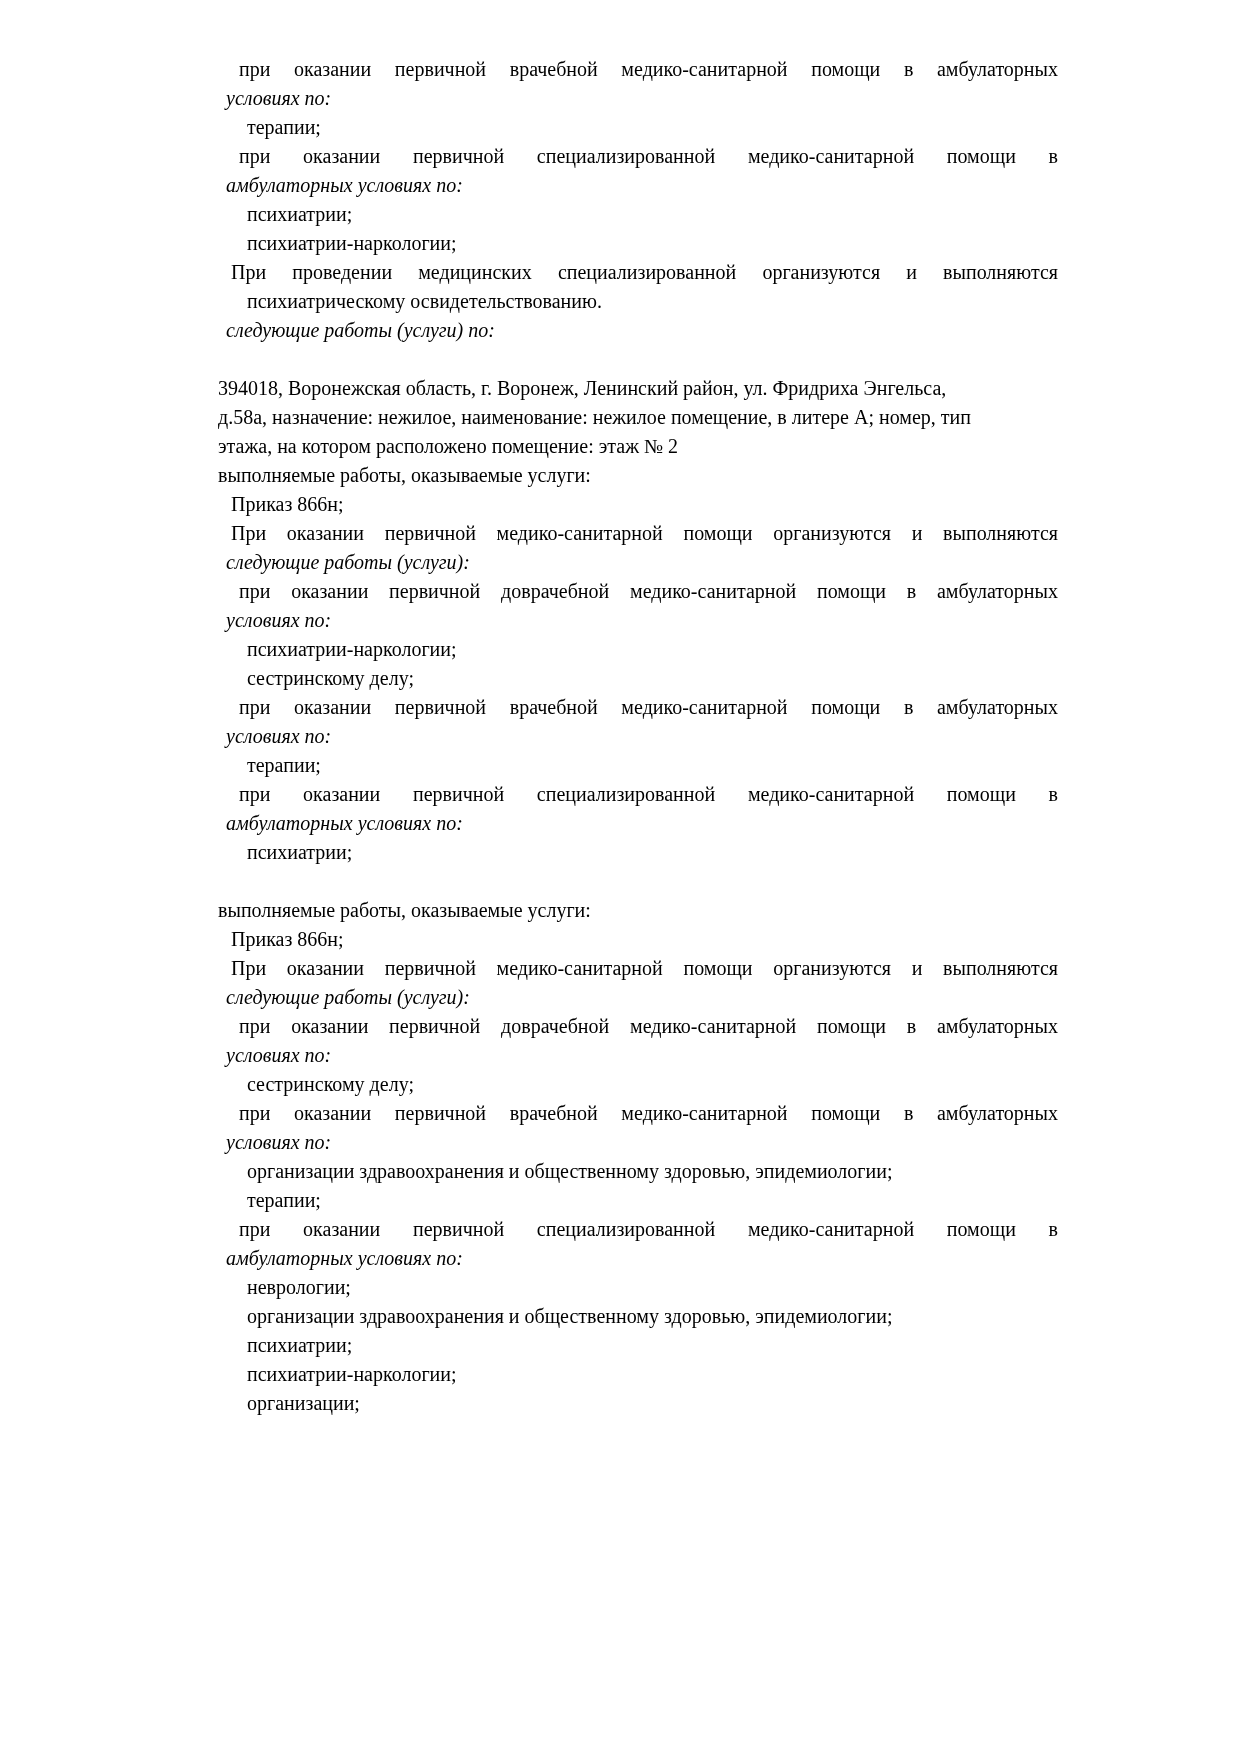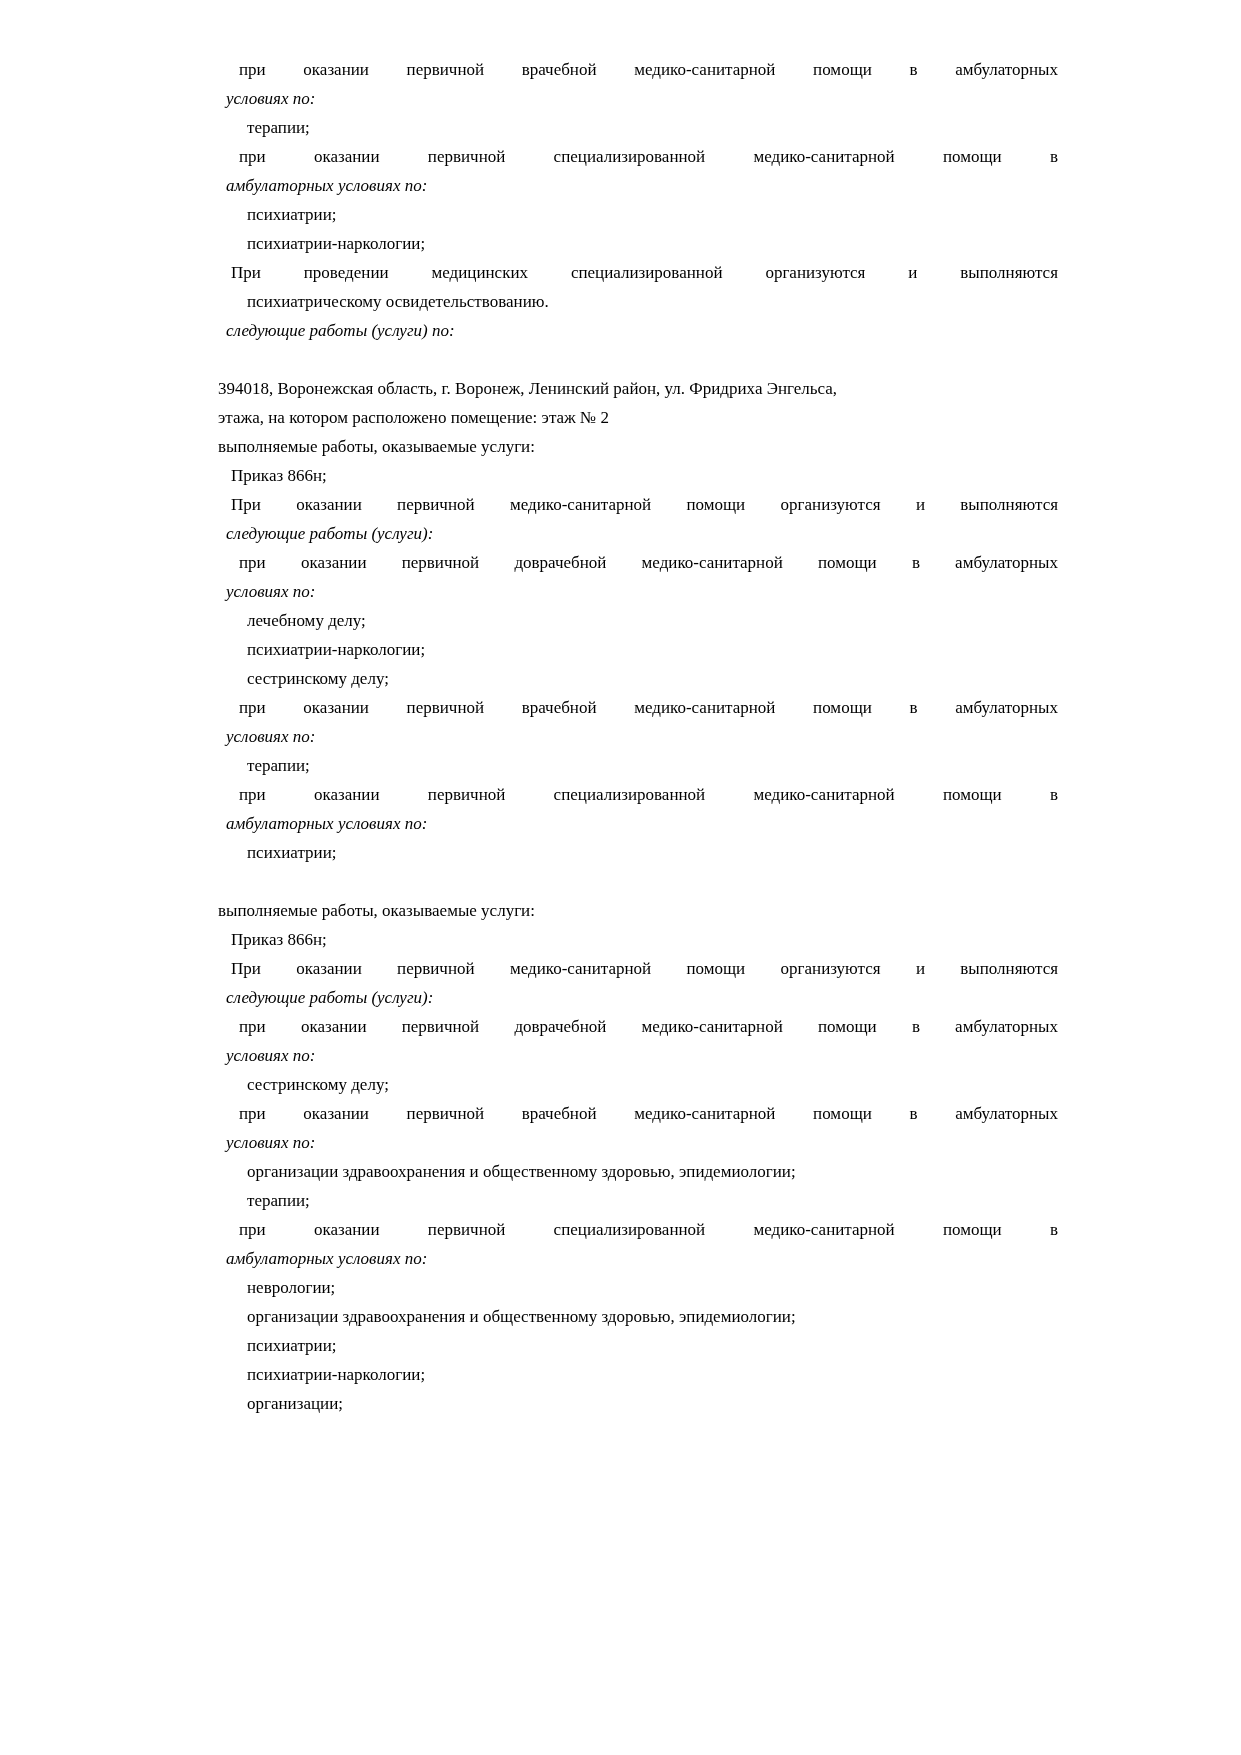--- a/index.html
+++ b/index.html
@@ -18,21 +18,21 @@
   }
   .doc {
     position: absolute;
     left: 218px;
     top: 55px;
     width: 840px;
   }
   .section { margin: 0; }
   .section.gap { margin-top: 29px; }
   .ln {
-    font-size: 17px;
+    font-size: 20px;
     line-height: 29px;
     text-align: left;
   }
   .i0 { margin-left: 0; }
   .i1 { margin-left: 8px; font-style: italic; }
   .i2 { margin-left: 13px; }
   .i3 { margin-left: 21px; }
   .i4 { margin-left: 29px; }
   .just {
     text-align: justify;
@@ -52,28 +52,28 @@
         <div class="ln i3 just">при оказании первичной специализированной медико-санитарной помощи в</div>
         <div class="ln i1">амбулаторных условиях по:</div>
         <div class="ln i4">психиатрии;</div>
         <div class="ln i4">психиатрии-наркологии;</div>
         <div class="ln i2 just">При проведении медицинских специализированной организуются и выполняются</div>
         <div class="ln i4">психиатрическому освидетельствованию.</div>
         <div class="ln i1">следующие работы (услуги) по:</div>
       </div>
       <div class="section gap">
         <div class="ln i0">394018, Воронежская область, г. Воронеж, Ленинский район, ул. Фридриха Энгельса,</div>
+        <div class="ln i0">д.58а, назначение: нежилое, наименование: нежилое помещение, в литере А; номер, тип</div>
         <div class="ln i0">этажа, на котором расположено помещение: этаж № 2</div>
         <div class="ln i0">выполняемые работы, оказываемые услуги:</div>
         <div class="ln i2">Приказ 866н;</div>
         <div class="ln i2 just">При оказании первичной медико-санитарной помощи организуются и выполняются</div>
         <div class="ln i1">следующие работы (услуги):</div>
         <div class="ln i3 just">при оказании первичной доврачебной медико-санитарной помощи в амбулаторных</div>
         <div class="ln i1">условиях по:</div>
-        <div class="ln i4">лечебному делу;</div>
         <div class="ln i4">психиатрии-наркологии;</div>
         <div class="ln i4">сестринскому делу;</div>
         <div class="ln i3 just">при оказании первичной врачебной медико-санитарной помощи в амбулаторных</div>
         <div class="ln i1">условиях по:</div>
         <div class="ln i4">терапии;</div>
         <div class="ln i3 just">при оказании первичной специализированной медико-санитарной помощи в</div>
         <div class="ln i1">амбулаторных условиях по:</div>
         <div class="ln i4">психиатрии;</div>
       </div>
       <div class="section gap">

